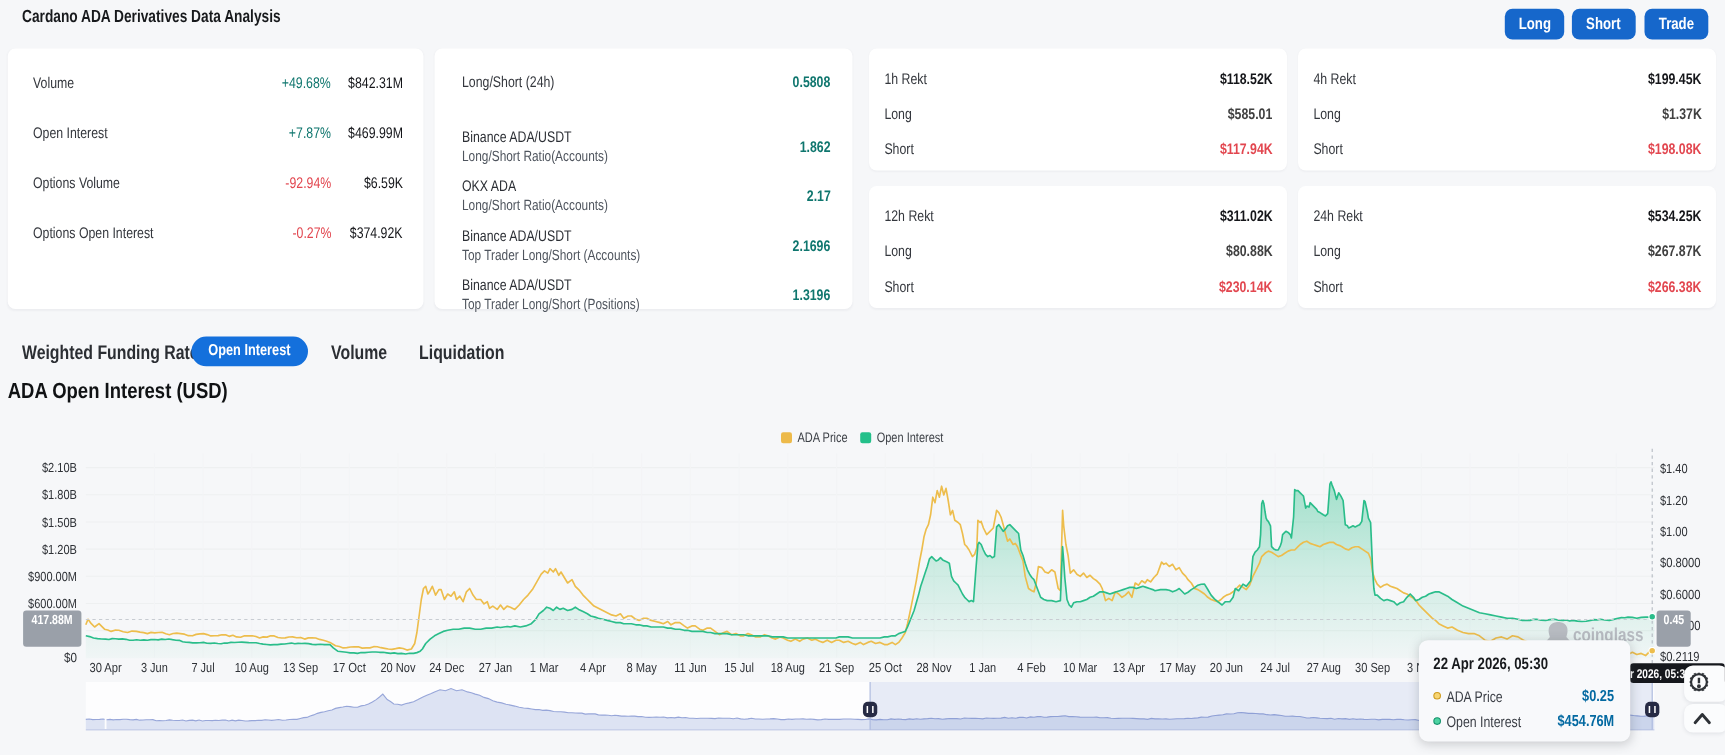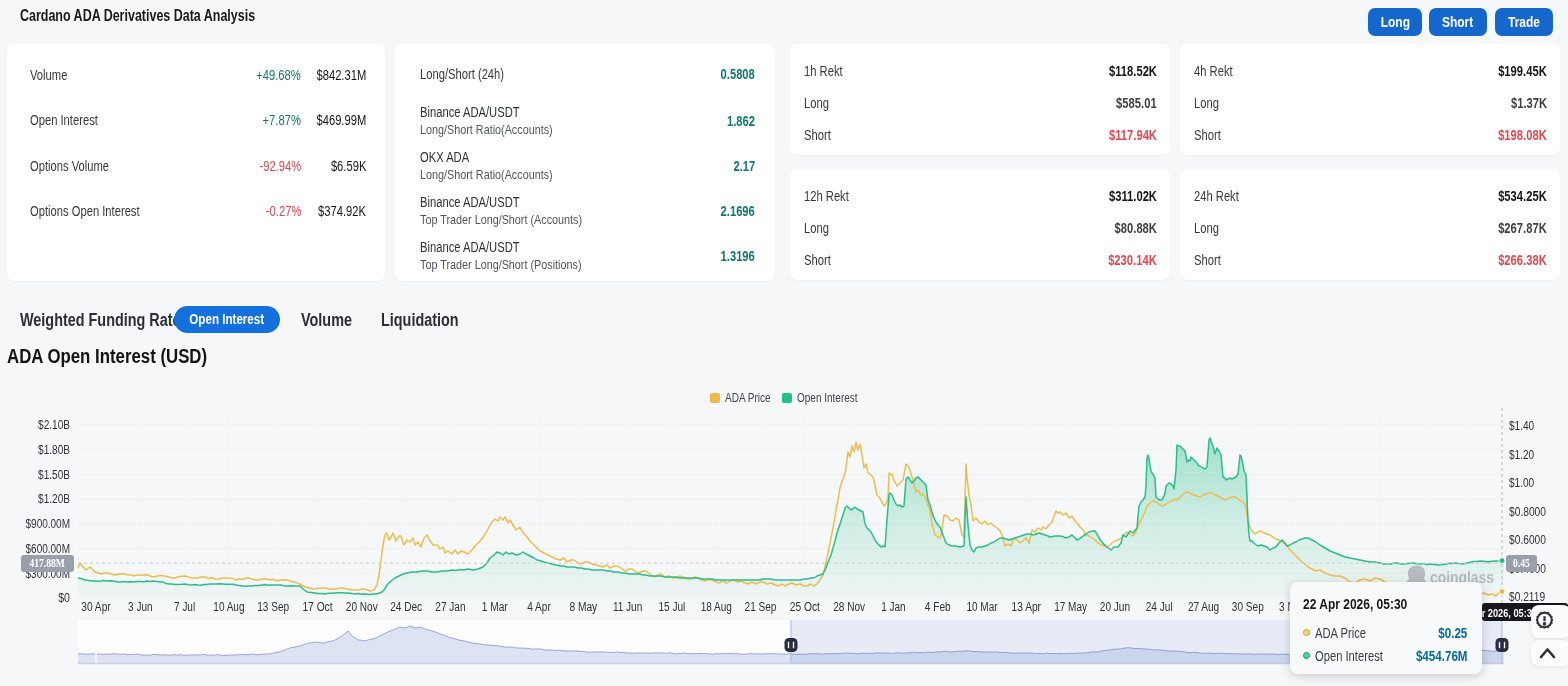--- a/index.html
+++ b/index.html
@@ -11,37 +11,37 @@
 .cxc { display:inline-block; transform:scaleX(0.8); transform-origin:50% 50%; white-space:nowrap; }
 .card { position:absolute; background:#fff; border-radius:7px; box-shadow:0 1px 2px rgba(20,30,50,0.04); }
 h1 { position:absolute; left:20px; top:7px; font-size:16px; font-weight:600; color:#17191c; width:400px; transform:scaleX(0.78); transform-origin:0 50%; }
 .topbtn { position:absolute; top:8px; height:28px; background:#1667cb; color:#fff; font-weight:700; font-size:15px; text-align:center; line-height:28px; border-radius:7px; }
 #card1 { left:7px; top:44px; width:378px; height:237px; padding:21px 19px 0 23px; }
 .s-row { display:flex; align-items:center; height:20px; margin-bottom:25.3px; }
 .s-lab { flex:1; font-size:14px; color:#34373d; }
 .s-pct { width:87px; text-align:right; font-size:14px; }
 .s-val { width:65px; text-align:right; font-size:14px; color:#141519; font-weight:400; }
 #card2 { left:395px; top:44px; width:380px; height:237px; padding:21px 20px 0 25px; }
-.m-row1 { display:flex; align-items:center; height:18px; margin-bottom:20px; }
+.m-row1 { display:flex; align-items:center; height:18px; margin-bottom:32px; }
 .m-val { font-size:14px; font-weight:600; text-align:right; }
 .m-block { display:flex; align-items:center; height:36px; margin-bottom:9px; }
 .m-lines { flex:1; }
 .m-l1 { font-size:14px; color:#2c2f35; line-height:18px; }
 .m-l2 { font-size:13.5px; color:#4e545d; line-height:18px; }
 .rekt { width:380px; height:111px; padding:18px 13px 0 14px; }
 .r-row { display:flex; align-items:center; height:18px; margin-bottom:14px; }
 .r-lab { flex:1; font-size:14px; color:#34373d; }
 .r-val { font-size:14px; color:#141519; font-weight:600; }
 .r-val.g { color:#404040; } .r-val.r { color:#e2464f; }
 .tab { position:absolute; top:310px; font-size:18px; font-weight:700; color:#2b2e33; }
 #tabsel { position:absolute; left:174px; top:306px; width:106px; height:27px; background:#1470dc; color:#fff; border-radius:13.5px; font-size:14.5px; font-weight:700; text-align:center; line-height:27px; }
 h2 { position:absolute; left:7px; top:345px; font-size:20px; font-weight:800; color:#101214; transform:scaleX(0.84); transform-origin:0 50%; width:320px; }
 #legend { position:absolute; left:710px; top:391px; display:flex; align-items:center; font-size:12.5px; color:#3e4248; }
 .lgsq { width:10px; height:10px; border-radius:2px; display:inline-block; margin-right:5px; }
-.pill { position:absolute; background:#9aa0a9; color:#fff; font-size:12px; font-weight:700; border-radius:3px; text-align:center; line-height:17px; height:17px;font-family:Liberation Serif, serif; }
+.pill { position:absolute; background:#9aa0a9; color:#fff; font-size:12px; font-weight:700; border-radius:3px; text-align:center; line-height:17px; height:33px; }
 #tip { position:absolute; left:1290px; top:582px; width:192px; height:92px; background:#f8f9fb; border-radius:8px; box-shadow:0 2px 10px rgba(60,64,70,0.25); padding:13px 15px 0 13px; z-index:5; }
 #tip .t-title { font-size:15px; font-weight:700; color:#17191c; margin-bottom:12px; }
 .t-row { display:flex; align-items:center; height:17px; margin-bottom:6px; font-size:14px; color:#3a3e45; }
 .t-dot { width:7px; height:7px; border-radius:50%; margin-right:5px; flex:none; }
 .t-row .tv { margin-left:auto; font-weight:700; color:#0369a1; font-size:14.5px; }
 #xpill { position:absolute; left:1482px; top:603px; width:86px; height:18px; background:#16181d; border-radius:3px; overflow:hidden; z-index:4; }
 #xpill span { display:inline-block; margin-left:-25px; white-space:nowrap; color:#fff; font-size:11.5px; font-weight:700; line-height:18px; transform:scaleX(0.8); transform-origin:0 50%; }
 .fbtn { position:absolute; left:1531px; width:40px; background:#fbfcfd; border-radius:8px; box-shadow:0 1px 4px rgba(30,40,60,0.1); z-index:6; }
 </style></head>
 <body>

